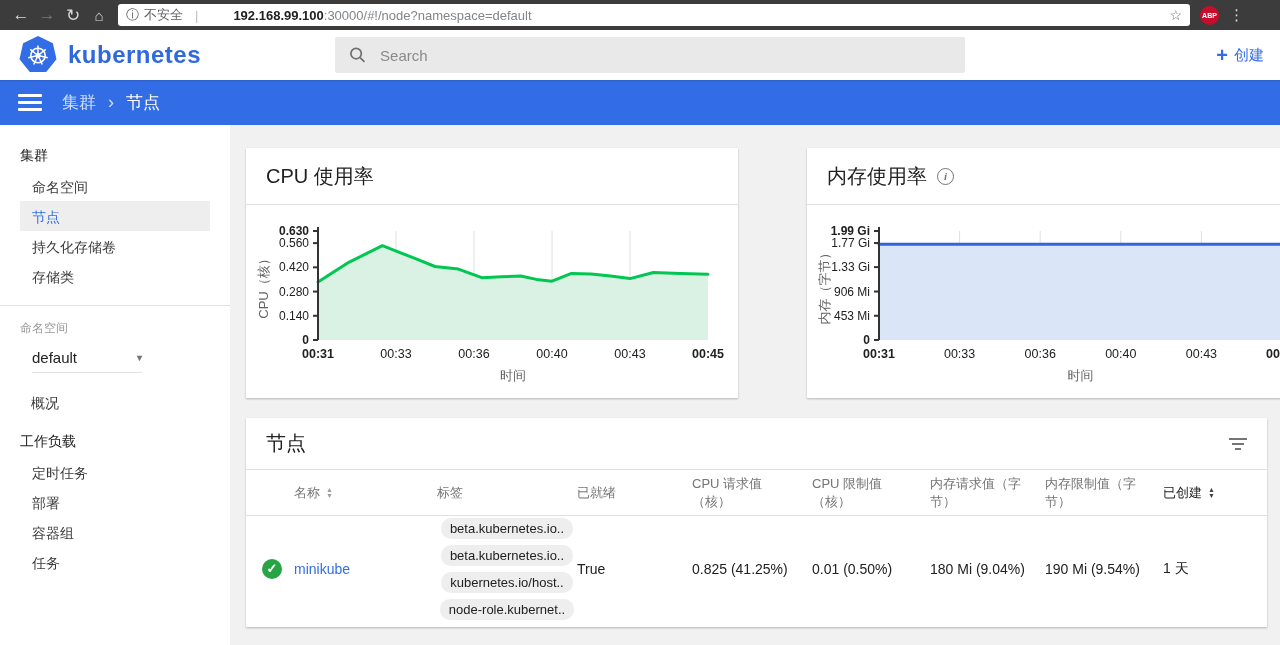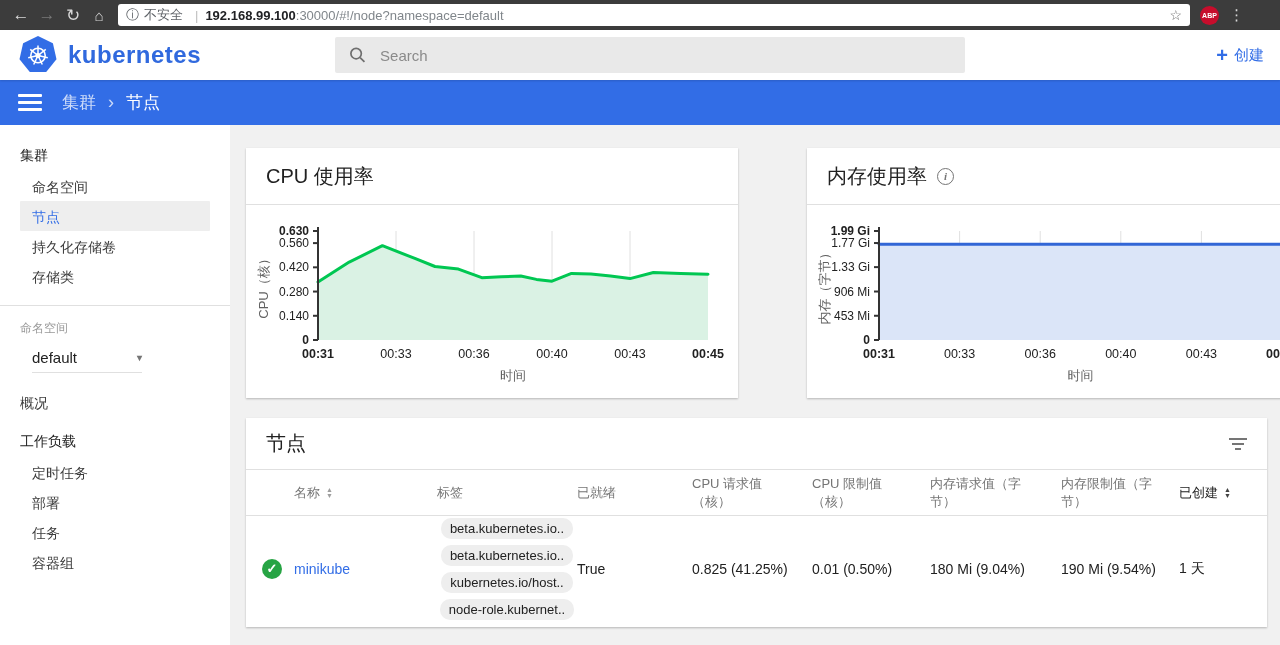--- a/index.html
+++ b/index.html
@@ -8,21 +8,21 @@
 
   
   .chrome { position:absolute; left:0; top:0; width:1280px; height:30px;
     background:#3c3c3c; display:flex; align-items:center; padding:0 8px; }
   .nav-btn { color:#d8d8d8; font-size:17px; width:26px; text-align:center; cursor:pointer; }
   .nav-btn.disabled { color:#787878; }
   .urlbar { flex:0 0 auto; width:1072px; height:22px; background:#fff; border-radius:3px;
     margin-left:6px; display:flex; align-items:center; padding:0 8px; font-size:13px; }
   .urlbar .sec { color:#5f6368; margin-right:5px; font-size:13px; }
   .urlbar .sep { color:#bdbdbd; margin:0 7px; }
-  .url-host { color:#202124; font-weight:bold; }
+  .url-host { color:#202124; font-weight:bold;margin-left:28px; }
   .url-rest { color:#80868b; }
   .url-star { margin-left:auto; color:#6b6b6b; font-size:14px; cursor:pointer; }
   .abp { width:19px; height:19px; border-radius:50%; background:#c70d2c; color:#fff;
     font-size:7px; font-weight:bold; display:flex; align-items:center; justify-content:center;
     margin-left:10px; cursor:pointer; }
   .chrome-menu { color:#d8d8d8; font-size:15px; margin-left:10px; cursor:pointer; }
 
   
   .appbar { position:absolute; left:0; top:30px; width:1280px; height:50px; background:#fff;
     display:flex; align-items:center; box-shadow:0 1px 2px rgba(0,0,0,0.15); z-index:5; }
@@ -43,21 +43,21 @@
   .hamburger { width:24px; margin-left:18px; cursor:pointer; }
   .hamburger div { height:3px; background:#fff; border-radius:1px; margin:4px 0; }
   .crumb-parent { color:rgba(255,255,255,0.75); font-size:17px; margin-left:20px; cursor:pointer; }
   .crumb-sep { color:rgba(255,255,255,0.75); font-size:18px; margin:0 12px; }
   .crumb-current { color:#fff; font-size:17px; }
 
   
   .sidebar { position:absolute; left:0; top:125px; width:230px; height:520px; background:#fff; }
   .side-section { font-size:14px; color:#222; padding:22px 0 6px 20px; }
   .side-item { font-size:14px; color:#3c3c3c; padding:8px 0 8px 32px; height:30px; cursor:pointer; }
-  .side-item.top { padding-left:20px; }
+  .side-item.top { padding-left:31px; }
   .side-item.selected { background:#eee; color:#326de6; width:190px; margin-left:20px;
     padding-left:12px; border-radius:1px; }
   .side-divider { border-top:1px solid #e0e0e0; margin-top:14px; }
   .ns-label { font-size:12px; color:#999; padding:14px 0 4px 20px; }
   .ns-select { margin:8px 0 4px 32px; width:110px; display:flex; align-items:center;
     justify-content:space-between; border-bottom:1px solid #e0e0e0; padding-bottom:6px;
     font-size:15px; color:#212121; font-weight:bold; cursor:pointer; }
   .ns-caret { color:#757575; font-size:10px; }
 
   
@@ -79,21 +79,21 @@
   .thead { display:flex; align-items:center; height:46px; border-bottom:1px solid #e0e0e0;
     padding-left:16px; font-size:13px; color:#757575; }
   .trow  { display:flex; align-items:center; height:105px; padding-left:16px; font-size:14px; color:#212121; }
   .col-status { width:32px; }
   .col-name { width:143px; display:flex; align-items:center; }
   .col-labels { width:140px; }
   .col-ready { width:115px; }
   .col-cpureq { width:120px; padding-right:22px; }
   .col-cpulim { width:118px; padding-right:22px; }
   .col-memreq { width:115px; padding-right:14px; }
-  .col-memlim { width:118px; padding-right:14px;margin-left:16px; }
+  .col-memlim { width:118px; padding-right:14px; }
   .col-created { flex:1; display:flex; align-items:center; }
   .th-bold { color:#212121; font-weight:normal; }
   .sort-icon { display:inline-flex; flex-direction:column; margin-left:6px; color:#9e9e9e;
     font-size:7px; line-height:6px; cursor:pointer; }
   .sort-icon.active { color:#424242; }
   .check-circle { width:20px; height:20px; border-radius:50%; background:#27a444; color:#fff;
     font-size:13px; font-weight:bold; display:flex; align-items:center; justify-content:center; }
   .node-link { color:#326de6; cursor:pointer; }
   .chip { background:#eee; border-radius:10px; padding:3px 9px; font-size:13px; color:#212121;
     display:inline-block; margin:3px 0; white-space:nowrap; }
@@ -172,22 +172,22 @@
   <div class="side-divider"></div>
   <div class="ns-label">命名空间</div>
   <div class="ns-select">
     <span style="font-weight:normal;">default</span>
     <span class="ns-caret">▾</span>
   </div>
   <div class="side-item top" style="margin-top:14px;">概况</div>
   <div class="side-section" style="padding-top:16px;">工作负载</div>
   <div class="side-item">定时任务</div>
   <div class="side-item">部署</div>
+  <div class="side-item">容器组</div>
   <div class="side-item">任务</div>
-  <div class="side-item">容器组</div>
 </div>
 
 <div class="card" id="cpu-card">
   <div class="card-title-row">
     <span class="card-title">CPU 使用率</span>
   </div>
   <svg width="492" height="192">
       <line x1="150" y1="26" x2="150" y2="135" stroke="#e0e0e0" stroke-width="1"></line>
       <line x1="228" y1="26" x2="228" y2="135" stroke="#e0e0e0" stroke-width="1"></line>
       <line x1="306" y1="26" x2="306" y2="135" stroke="#e0e0e0" stroke-width="1"></line>

